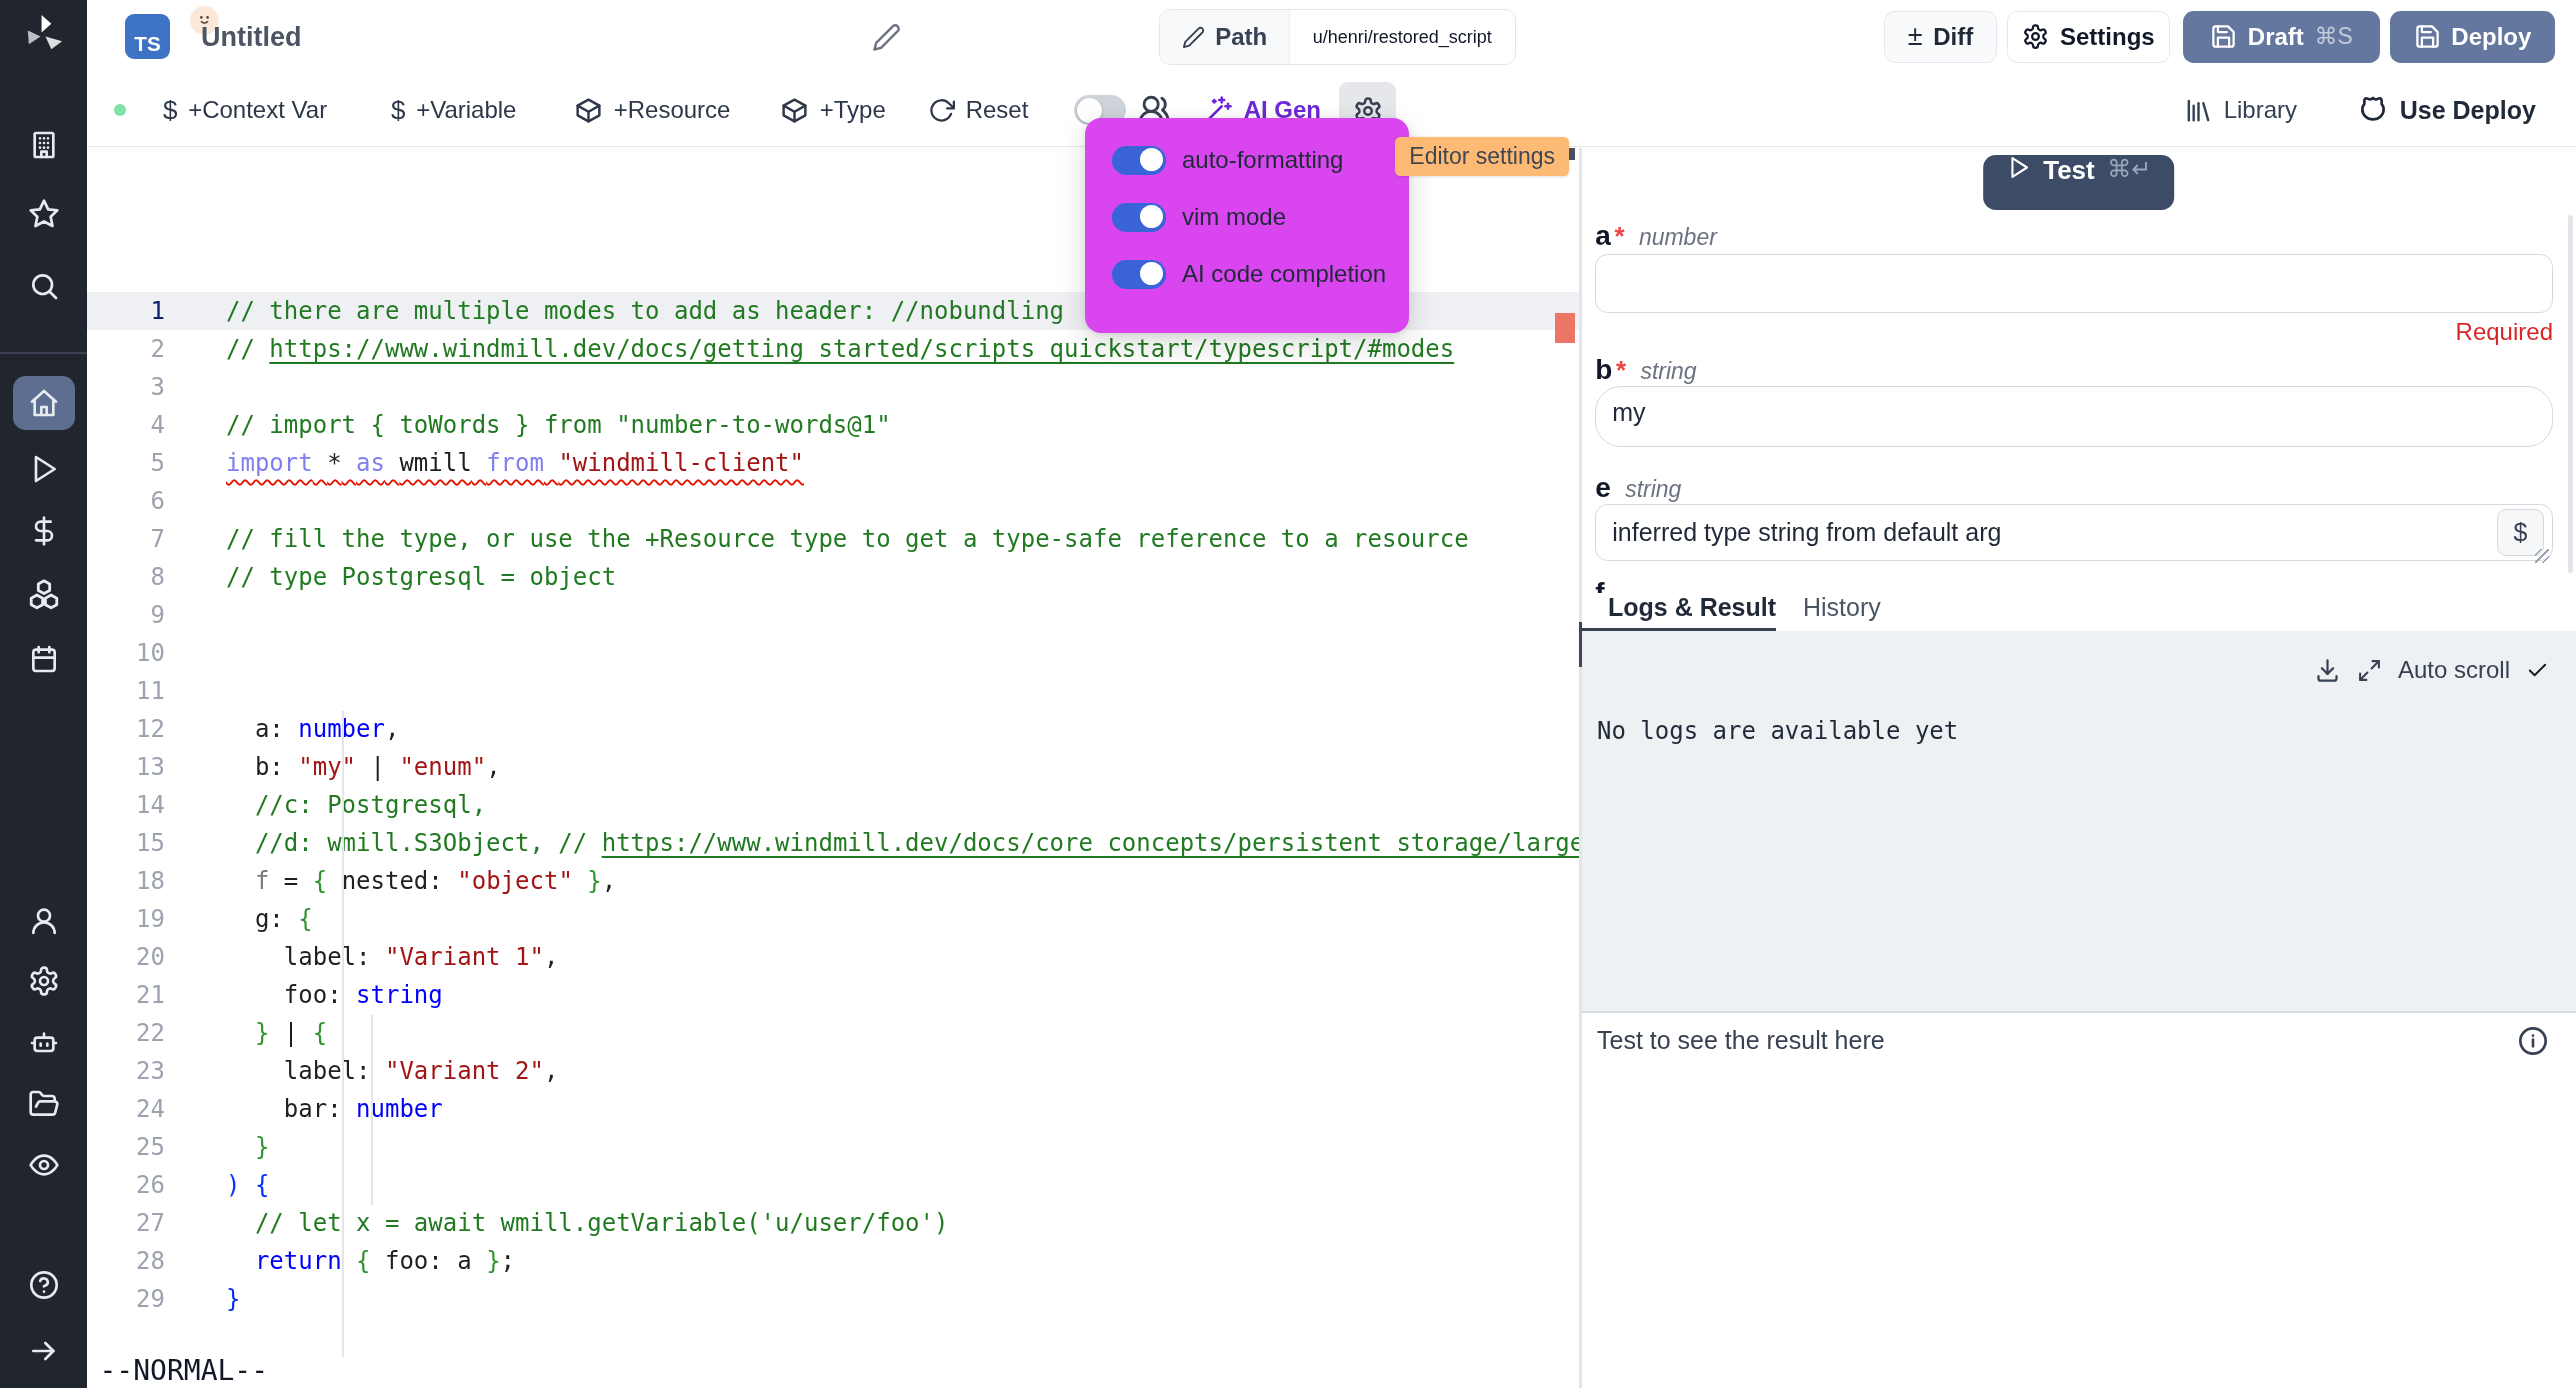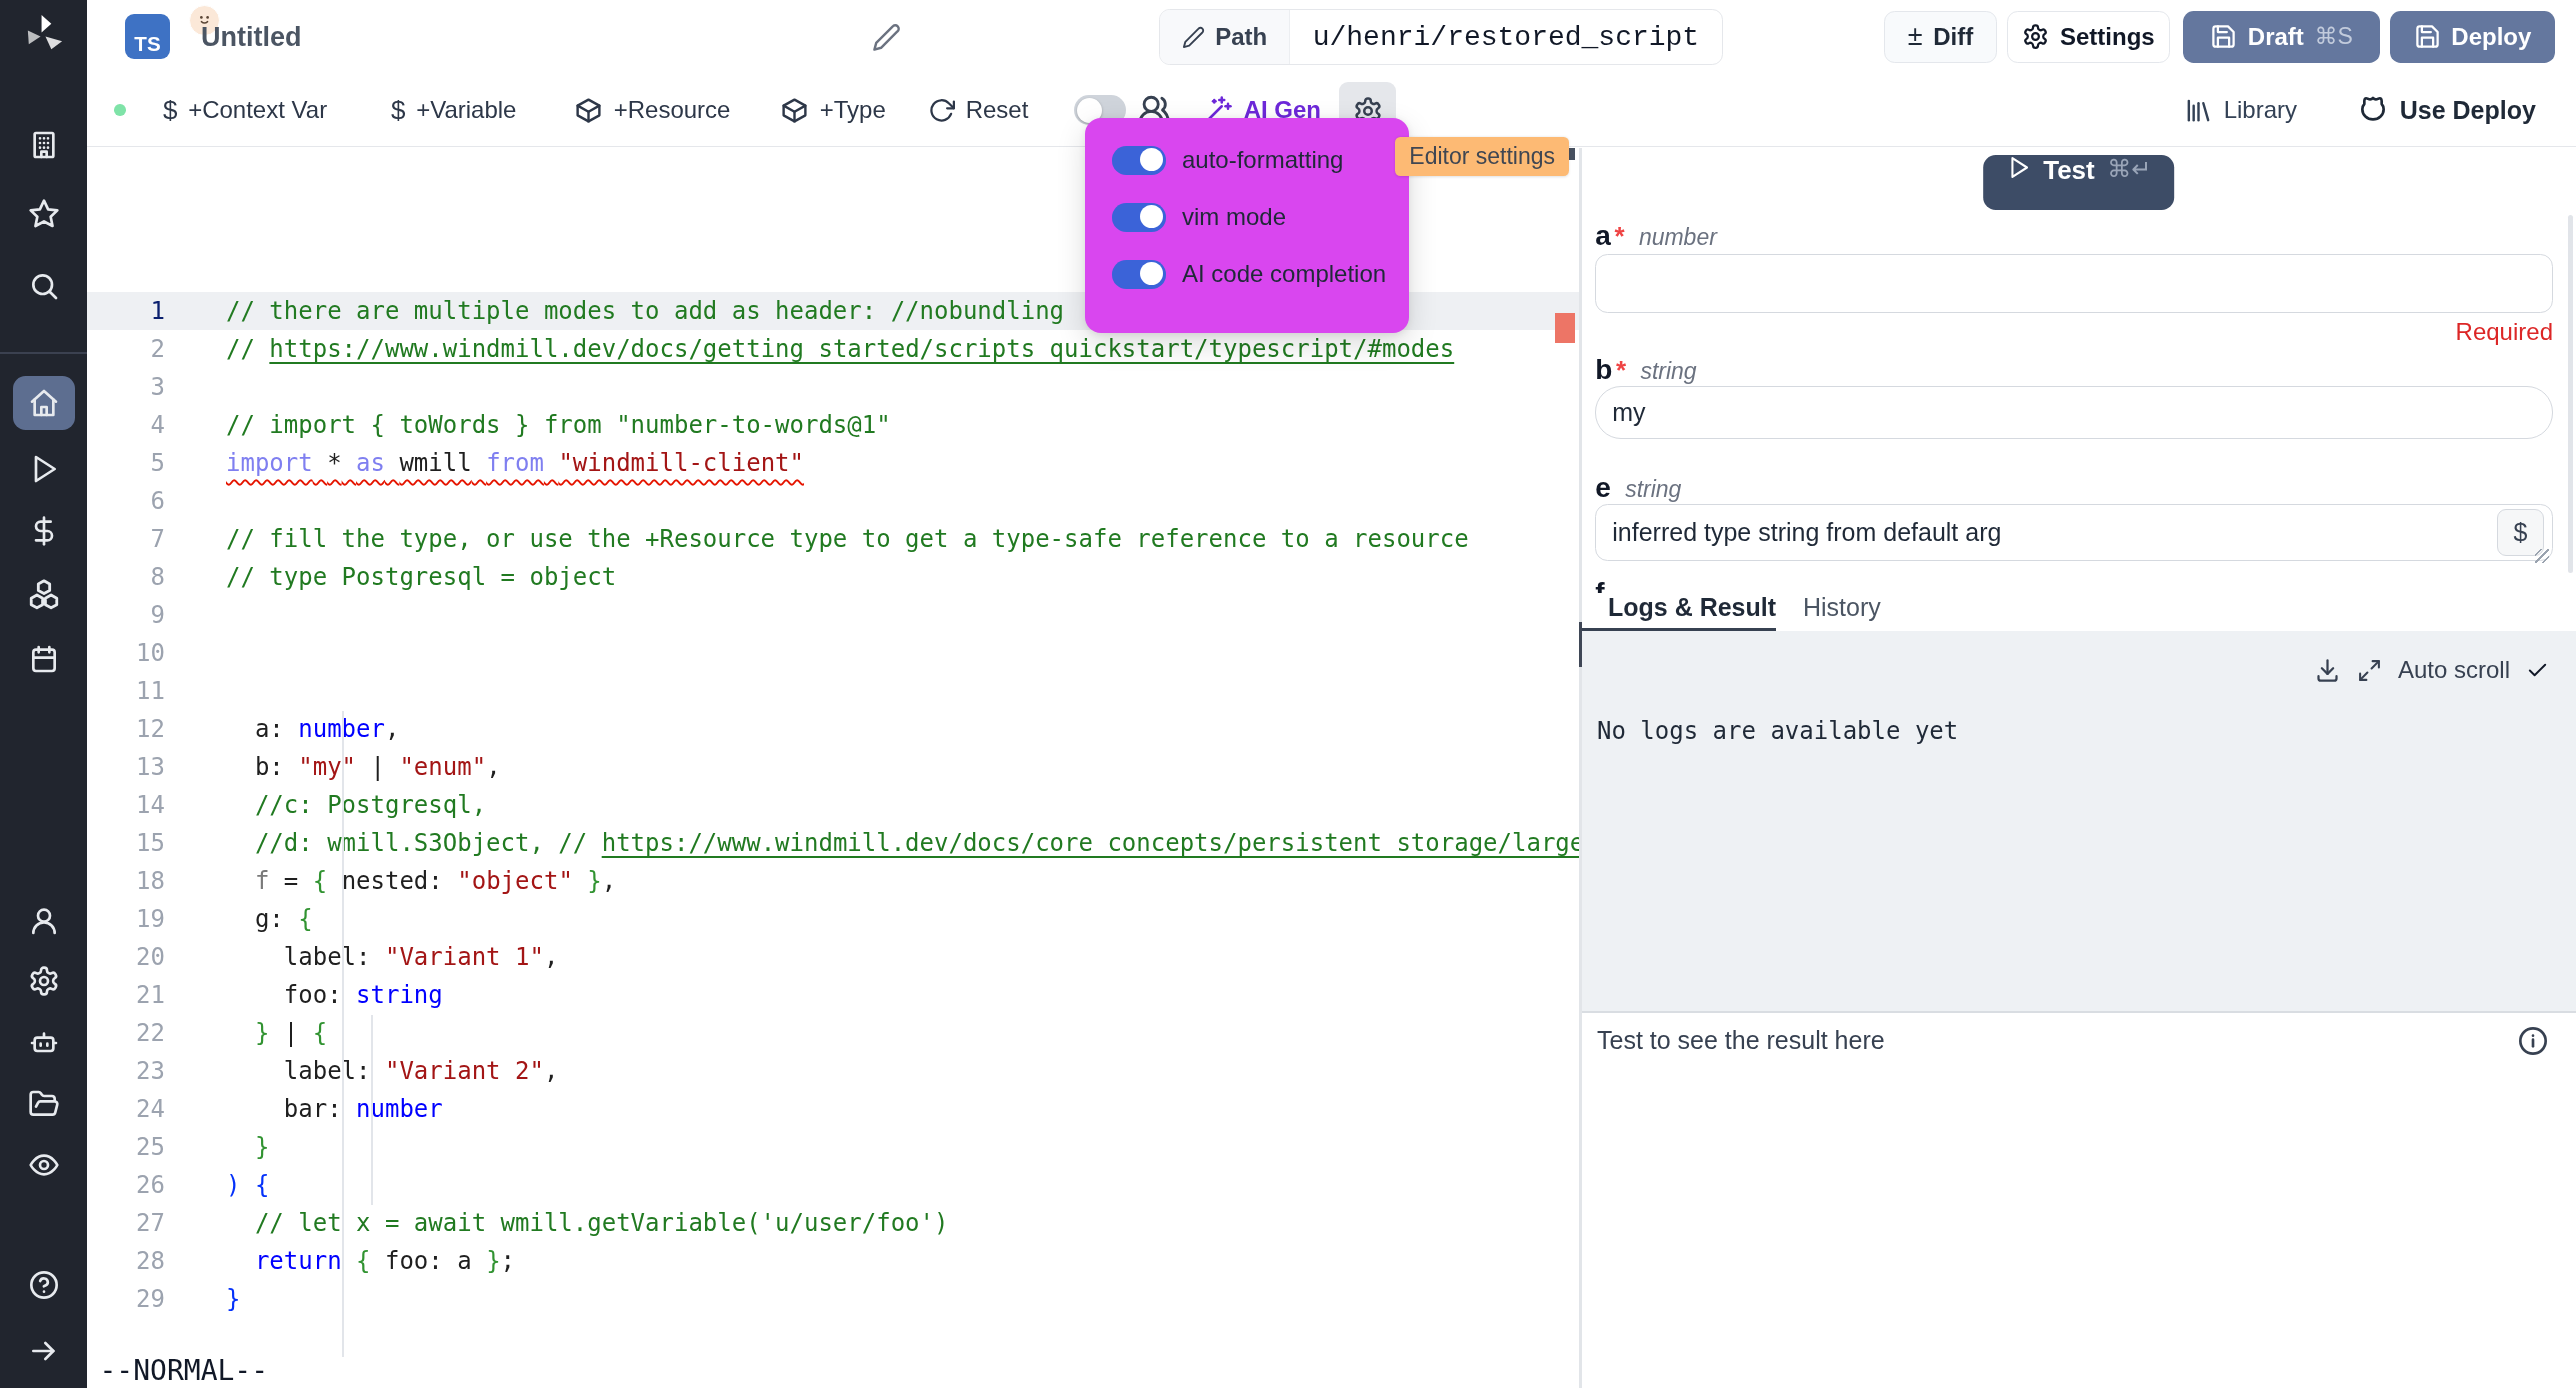--- a/index.html
+++ b/index.html
@@ -17,22 +17,22 @@
   #topbar{position:absolute;left:87px;top:0;width:2489px;height:74px;background:#fff;z-index:20}
   .ts-badge{position:absolute;left:38px;top:14.3px;width:45px;height:45px;border-radius:9px;background:#3e72c4;
             color:#fff;font-weight:700;font-size:20.6px;display:flex;align-items:flex-end;justify-content:center;padding-bottom:3.6px;box-sizing:border-box}
   .emoji-dot{position:absolute;left:64px;top:-9px;width:29px;height:29px;border-radius:50%;background:#fbe8d8;border:1.8px solid #fff}
   .page-title{position:absolute;left:114px;top:0;height:74px;line-height:74px;font-size:27px;font-weight:600;color:#4b5563}
   .lone-pencil{position:absolute;left:785px;top:23px;color:#6b7280}
   .path-chip{position:absolute;left:1072px;top:9px;height:54px;border:1.8px solid #e5e7eb;border-radius:10.7px;
              display:flex;align-items:stretch;overflow:hidden;background:#fff}
   .path-left{background:#f8f9fb;display:flex;align-items:center;gap:10.7px;padding:0 21.5px;color:#374151;
              font-size:24px;font-weight:600;border-right:1.8px solid #eceef1}
-  .path-right{display:flex;align-items:center;padding:0 23px;font-family:Liberation Mono, monospace;
-              font-size:28px;color:#111827}
+  .path-right{display:flex;align-items:center;padding:0 23px;font-family:Liberation Sans, sans-serif;
+              font-size:18px;color:#111827}
   .tb-btn{position:absolute;top:10.7px;height:52px;border-radius:10.7px;display:flex;align-items:center;justify-content:center;
           gap:10.7px;font-size:24px;font-weight:600;box-sizing:border-box;cursor:pointer}
   .tb-light{border:1.8px solid #e4e7ec;background:#f8fafc;color:#1f2937}
   .tb-white{border:1.8px solid #e4e7ec;background:#fff;color:#111827}
   .tb-blue{background:#64779e;color:#fff}
   .tb-blue .kbd{color:#c2cbdc;font-weight:400;font-size:23px}
   
   #toolbar{position:absolute;left:87px;top:74px;width:2489px;height:73px;background:#fff;
            border-bottom:1.8px solid #e5e7eb;z-index:20;box-sizing:border-box}
   .tool-item{position:absolute;top:0;height:72px;display:flex;align-items:center;gap:10.7px;font-size:24px;
@@ -574,21 +574,21 @@
     <span class="ftype">number</span>
   </div>
   <textarea class="fld-input" style="top: 106px; height: 59px;"></textarea>
   <div class="req-msg">Required</div>
 
   <div class="fld-label" style="top:206px">
     <span class="fname">b</span>
       <span class="freq">*</span>
     <span class="ftype">string</span>
   </div>
-  <textarea class="fld-input" style="top: 238px; height: 53px; border-radius: 26px;">my</textarea>
+  <textarea class="fld-input" style="top: 238px; height: 61px; border-radius: 26px;">my</textarea>
 
   <div class="fld-label" style="top:324px">
     <span class="fname">e</span>
     <span class="ftype">string</span>
   </div>
   <input class="fld-input" style="top: 356px; height: 57px; padding-right: 72px;" value="inferred type string from default arg">
   <div class="dollar-btn">$</div>
   <div class="resize-h"></div>
 
   <div class="f-sliver">f</div>

